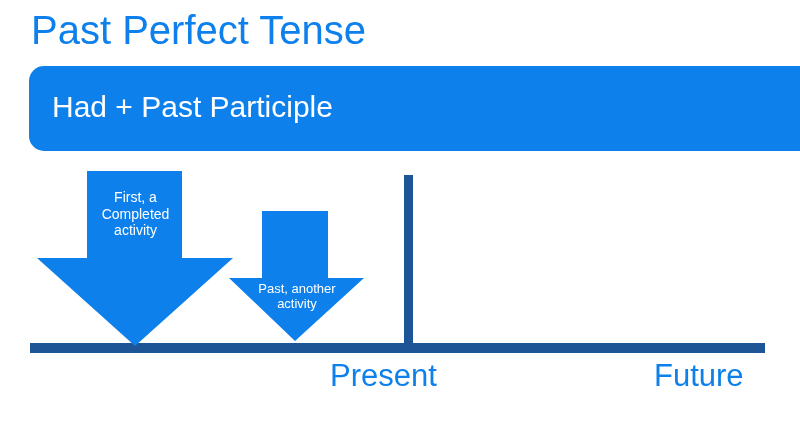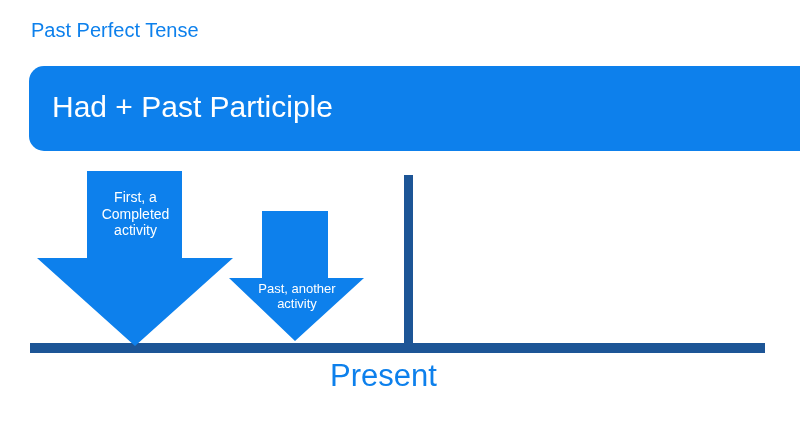--- a/index.html
+++ b/index.html
@@ -16,21 +16,21 @@
     height: 432px;
     background: #ffffff;
     overflow: hidden;
   }
 
   
   #slide-title {
     position: absolute;
     left: 31px;
     top: 11px;
-    font-size: 20px;
+    font-size: 40px;
     line-height: 38px;
     font-weight: 400;
     color: #0d80ec;
     white-space: nowrap;
     letter-spacing: 0px;
   }
 
   
   #formula-banner {
     position: absolute;
@@ -151,14 +151,15 @@
 
   <div class="arrow" id="arrow-second">
     <svg width="135" height="130" viewBox="0 0 135 130">
       <path d="M 33 0 L 99 0 L 99 67 L 135 67 L 66 130 L 0 67 L 33 67 Z" fill="#0d80ec"></path>
     </svg>
     <div class="arrow-label" id="arrow-second-label">Past, another
 activity</div>
   </div>
 
   <div class="era-label" id="era-present">Present</div>
+  <div class="era-label" id="era-future">Future</div>
 
 </div>
 
 </body></html>

